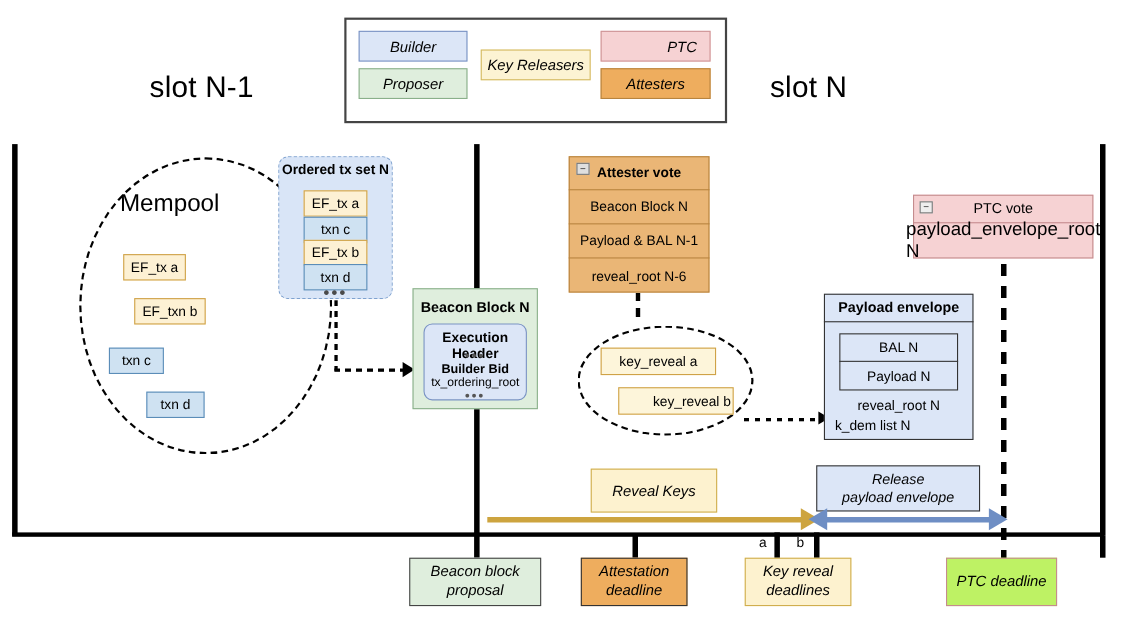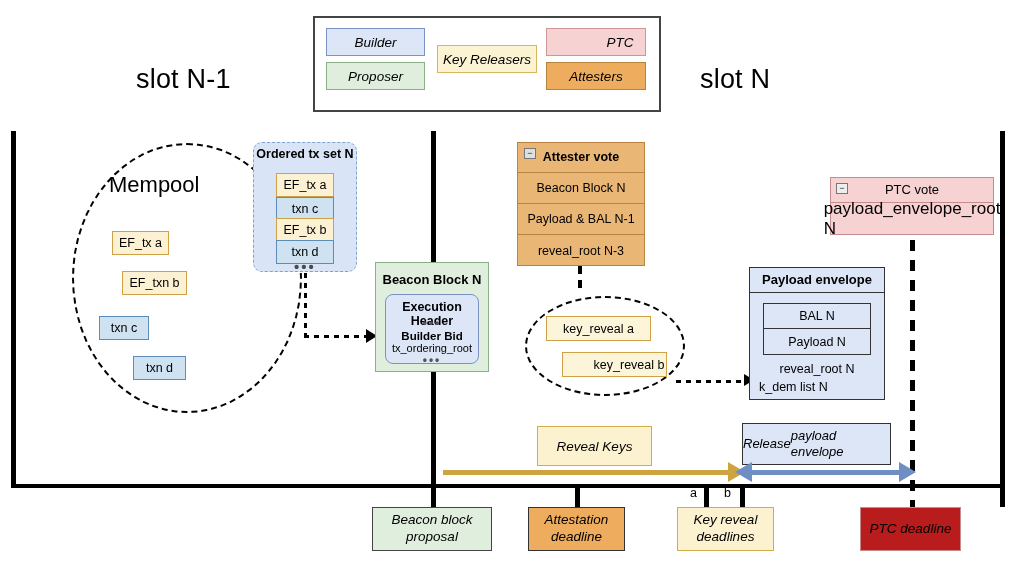--- a/index.html
+++ b/index.html
@@ -111,21 +111,21 @@
         display:flex;align-items:center;justify-content:center;font-size:13px;font-weight:normal;}
   .pv-r{left:830px;top:203px;width:164px;height:32px;
         display:flex;align-items:center;justify-content:center;font-size:17px;}
   .pv-minus{left:836px;top:183px;width:12px;height:11px;background:#eee;border:1px solid #777;
          display:flex;align-items:center;justify-content:center;font-size:9px;line-height:1;color:#222;}
 
   
   .reveal{left:537px;top:426px;width:115px;height:40px;background:#fdf2cf;border:1.5px solid #d0ae4e;
           display:flex;align-items:center;justify-content:center;font-style:italic;font-size:13.5px;}
   .release{left:742px;top:423px;width:149px;height:42px;background:#dce6f7;border:1.5px solid #333;
-           display:flex;flex-direction:row;align-items:center;justify-content:center;
+           display:flex;flex-direction:column;align-items:center;justify-content:center;
            font-style:italic;font-size:13px;line-height:1.25;}
 
   
   .arw-y{left:443px;top:470px;width:290px;height:5px;background:#cda43f;}
   .arw-y-h{left:728px;top:462px;width:0;height:0;
      border-top:10px solid transparent;border-bottom:10px solid transparent;border-left:17px solid #cda43f;}
   .arw-b{left:750px;top:470px;width:155px;height:5px;background:#6e8ec4;}
   .arw-b-r{left:899px;top:462px;width:0;height:0;
      border-top:10px solid transparent;border-bottom:10px solid transparent;border-left:17px solid #6e8ec4;}
   .arw-b-l{left:735px;top:462px;width:0;height:0;
@@ -140,21 +140,21 @@
   
   .stem{width:4.5px;background:#000;}
   .s1{left:431px;top:487px;height:20px;}
   .s2{left:575px;top:487px;height:20px;}
   .s3{left:1000px;top:487px;height:20px;}
   .blab{height:44px;display:flex;flex-direction:column;align-items:center;justify-content:center;
         font-style:italic;font-size:13.5px;line-height:1.25;}
   .b1{left:372px;top:507px;width:120px;background:#dfeedd;border:1.6px solid #444;}
   .b2{left:528px;top:507px;width:97px;background:#eead5e;border:1.6px solid #333;}
   .b3{left:677px;top:507px;width:97px;background:#fdf2cf;border:1.6px solid #d0ae4e;}
-  .b4{left:860px;top:507px;width:101px;background:#b91c1c;border:1.6px solid #c58c8e;}
+  .b4{left:860px;top:507px;width:101px;background:#bef264;border:1.6px solid #c58c8e;}
 </style>
 </head>
 <body>
 
 <div class="stage">
 
   <div class="abs legend"></div>
   <div class="abs lg-box builder">Builder</div>
   <div class="abs lg-box proposer">Proposer</div>
   <div class="abs lg-box krel">Key Releasers</div>
@@ -196,21 +196,21 @@
   <div class="abs eh-d1">•••</div>
   <div class="abs eh-bb">Builder Bid</div>
   <div class="abs eh-tr">tx_ordering_root</div>
   <div class="abs eh-d2">•••</div>
 
   <div class="abs av"></div>
   <div class="abs av-row av-r0">Attester vote</div>
   <div class="abs minus">−</div>
   <div class="abs av-row av-r1">Beacon Block N</div>
   <div class="abs av-row av-r2">Payload &amp; BAL N-1</div>
-  <div class="abs av-row av-r3">reveal_root N-3</div>
+  <div class="abs av-row av-r3">reveal_root N-6</div>
   <div class="abs av-stem"></div>
 
   <div class="abs kr-ell"></div>
   <div class="abs kr kr1">key_reveal a</div>
   <div class="abs kr kr2">key_reveal b</div>
   <div class="abs kr-h"></div>
   <div class="abs kr-a"></div>
 
   <div class="abs pe"></div>
   <div class="abs pe-t">Payload envelope</div>

